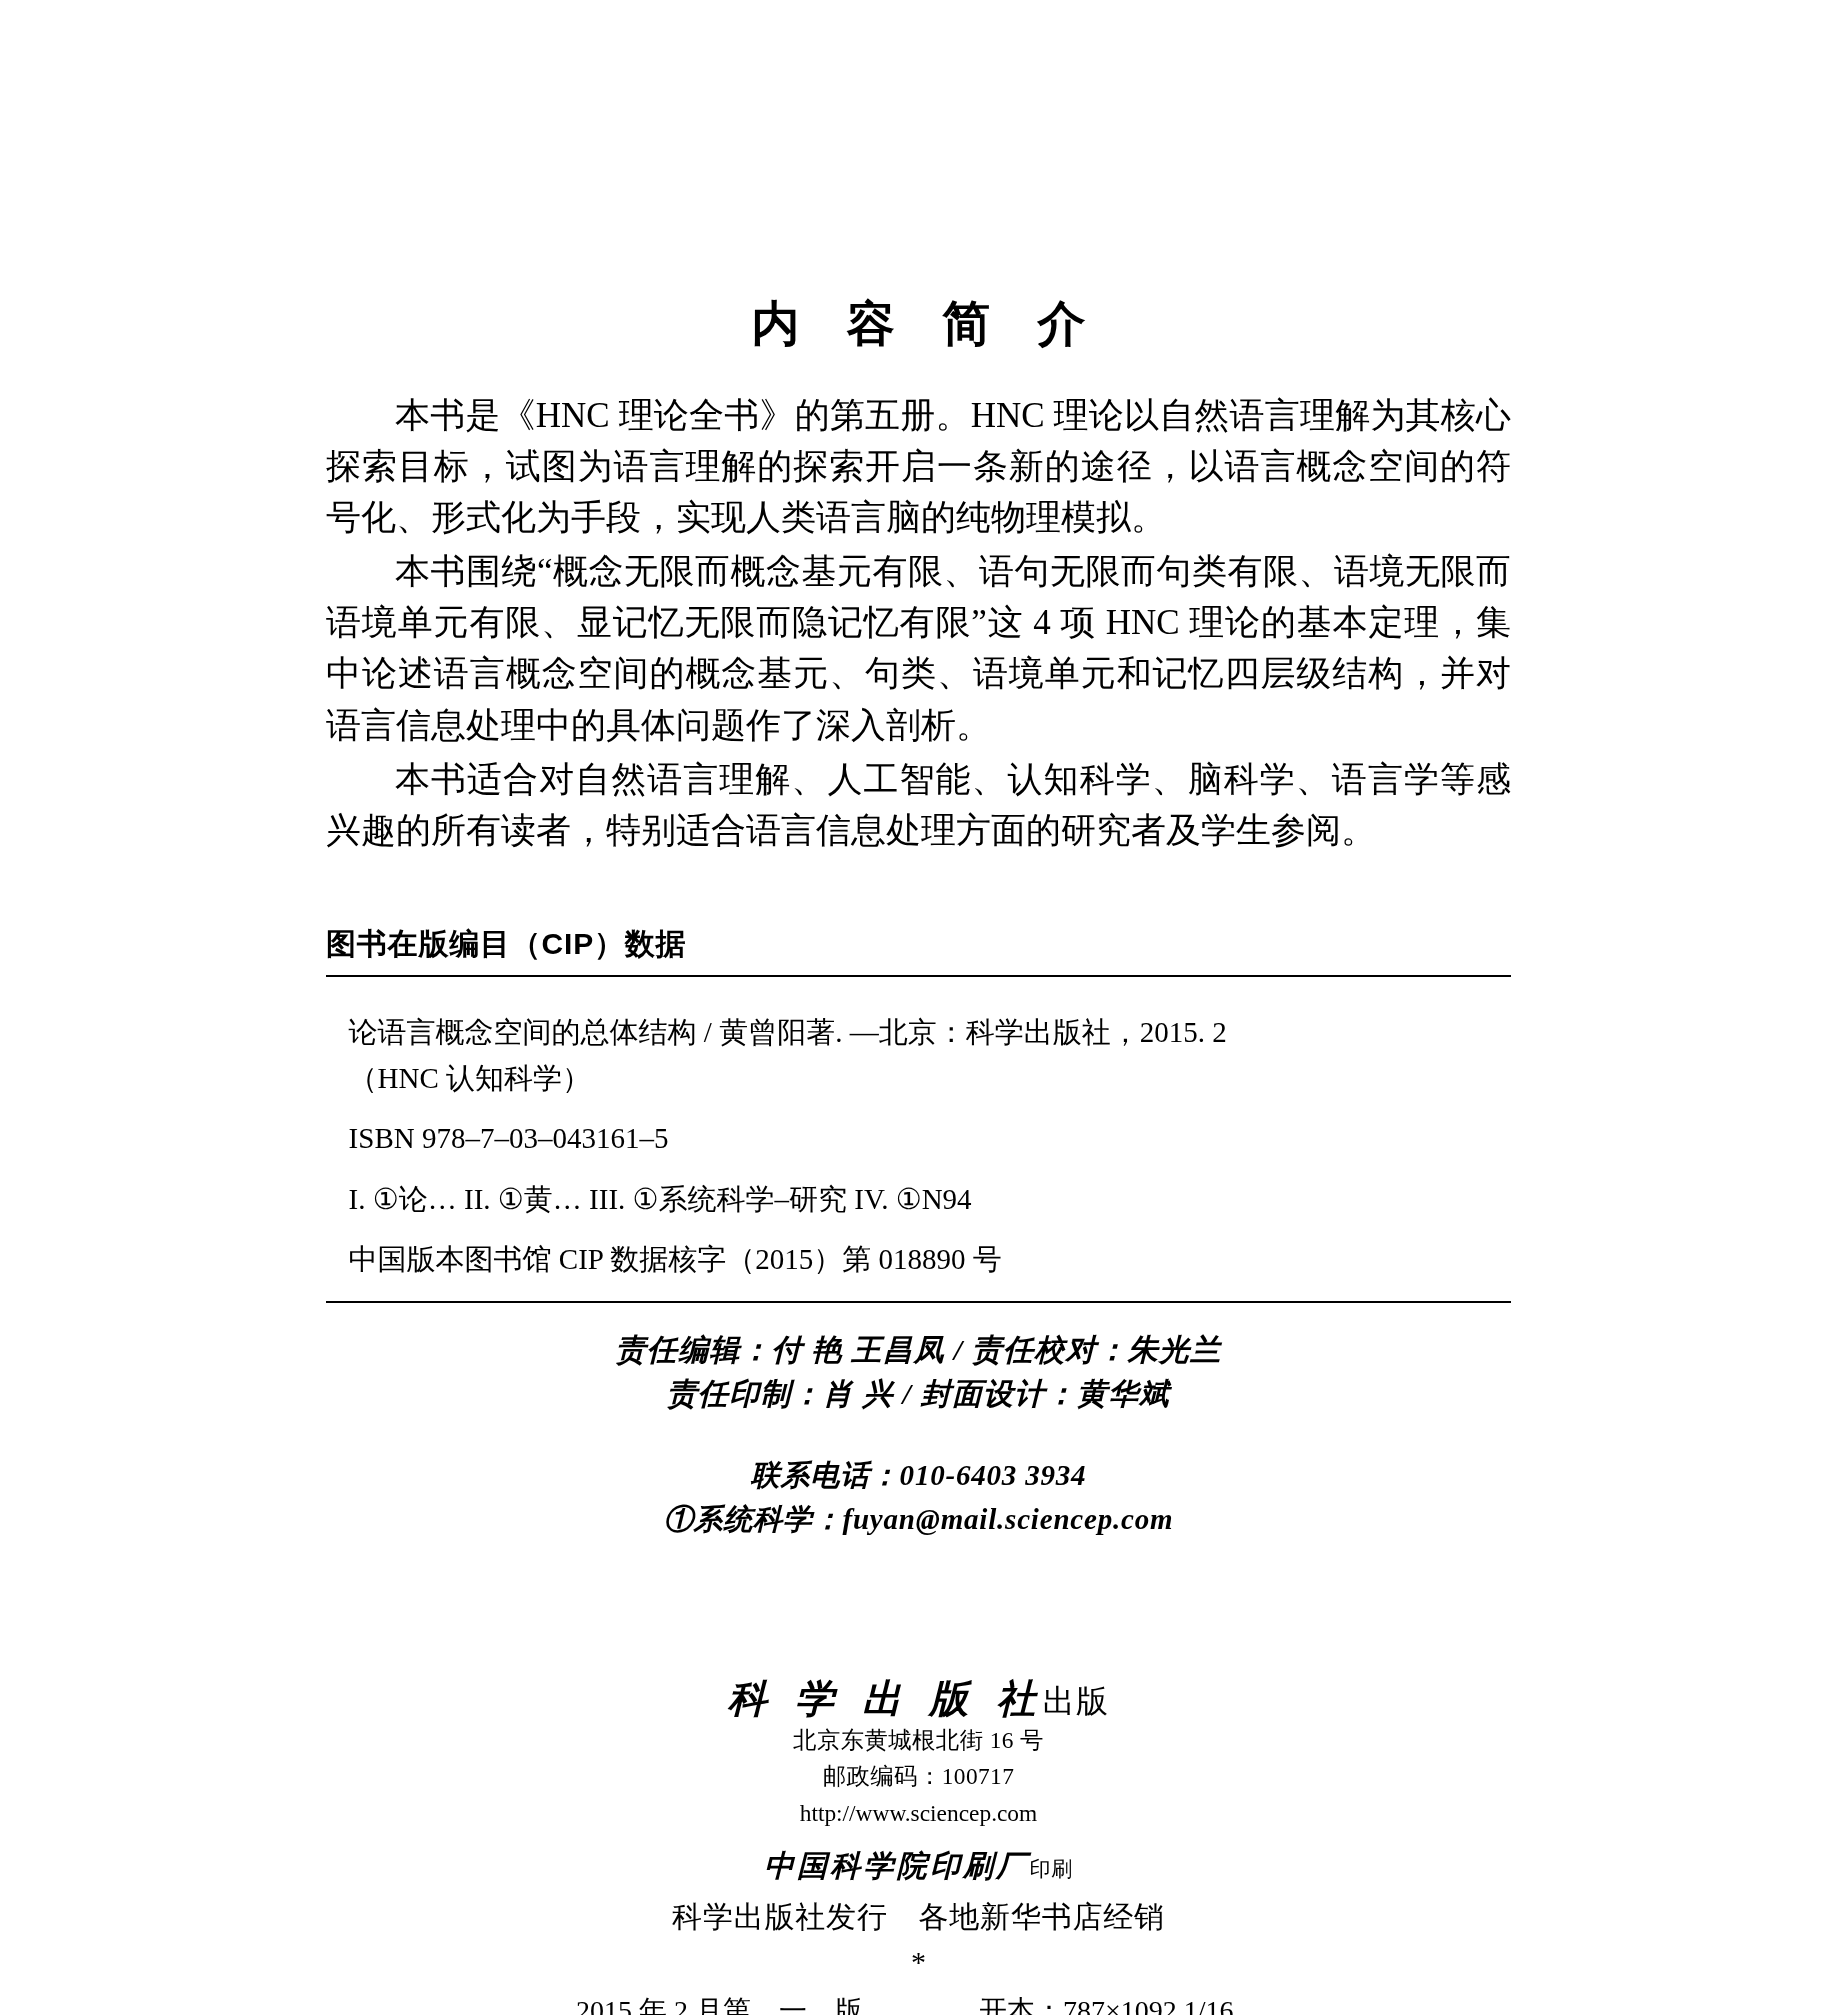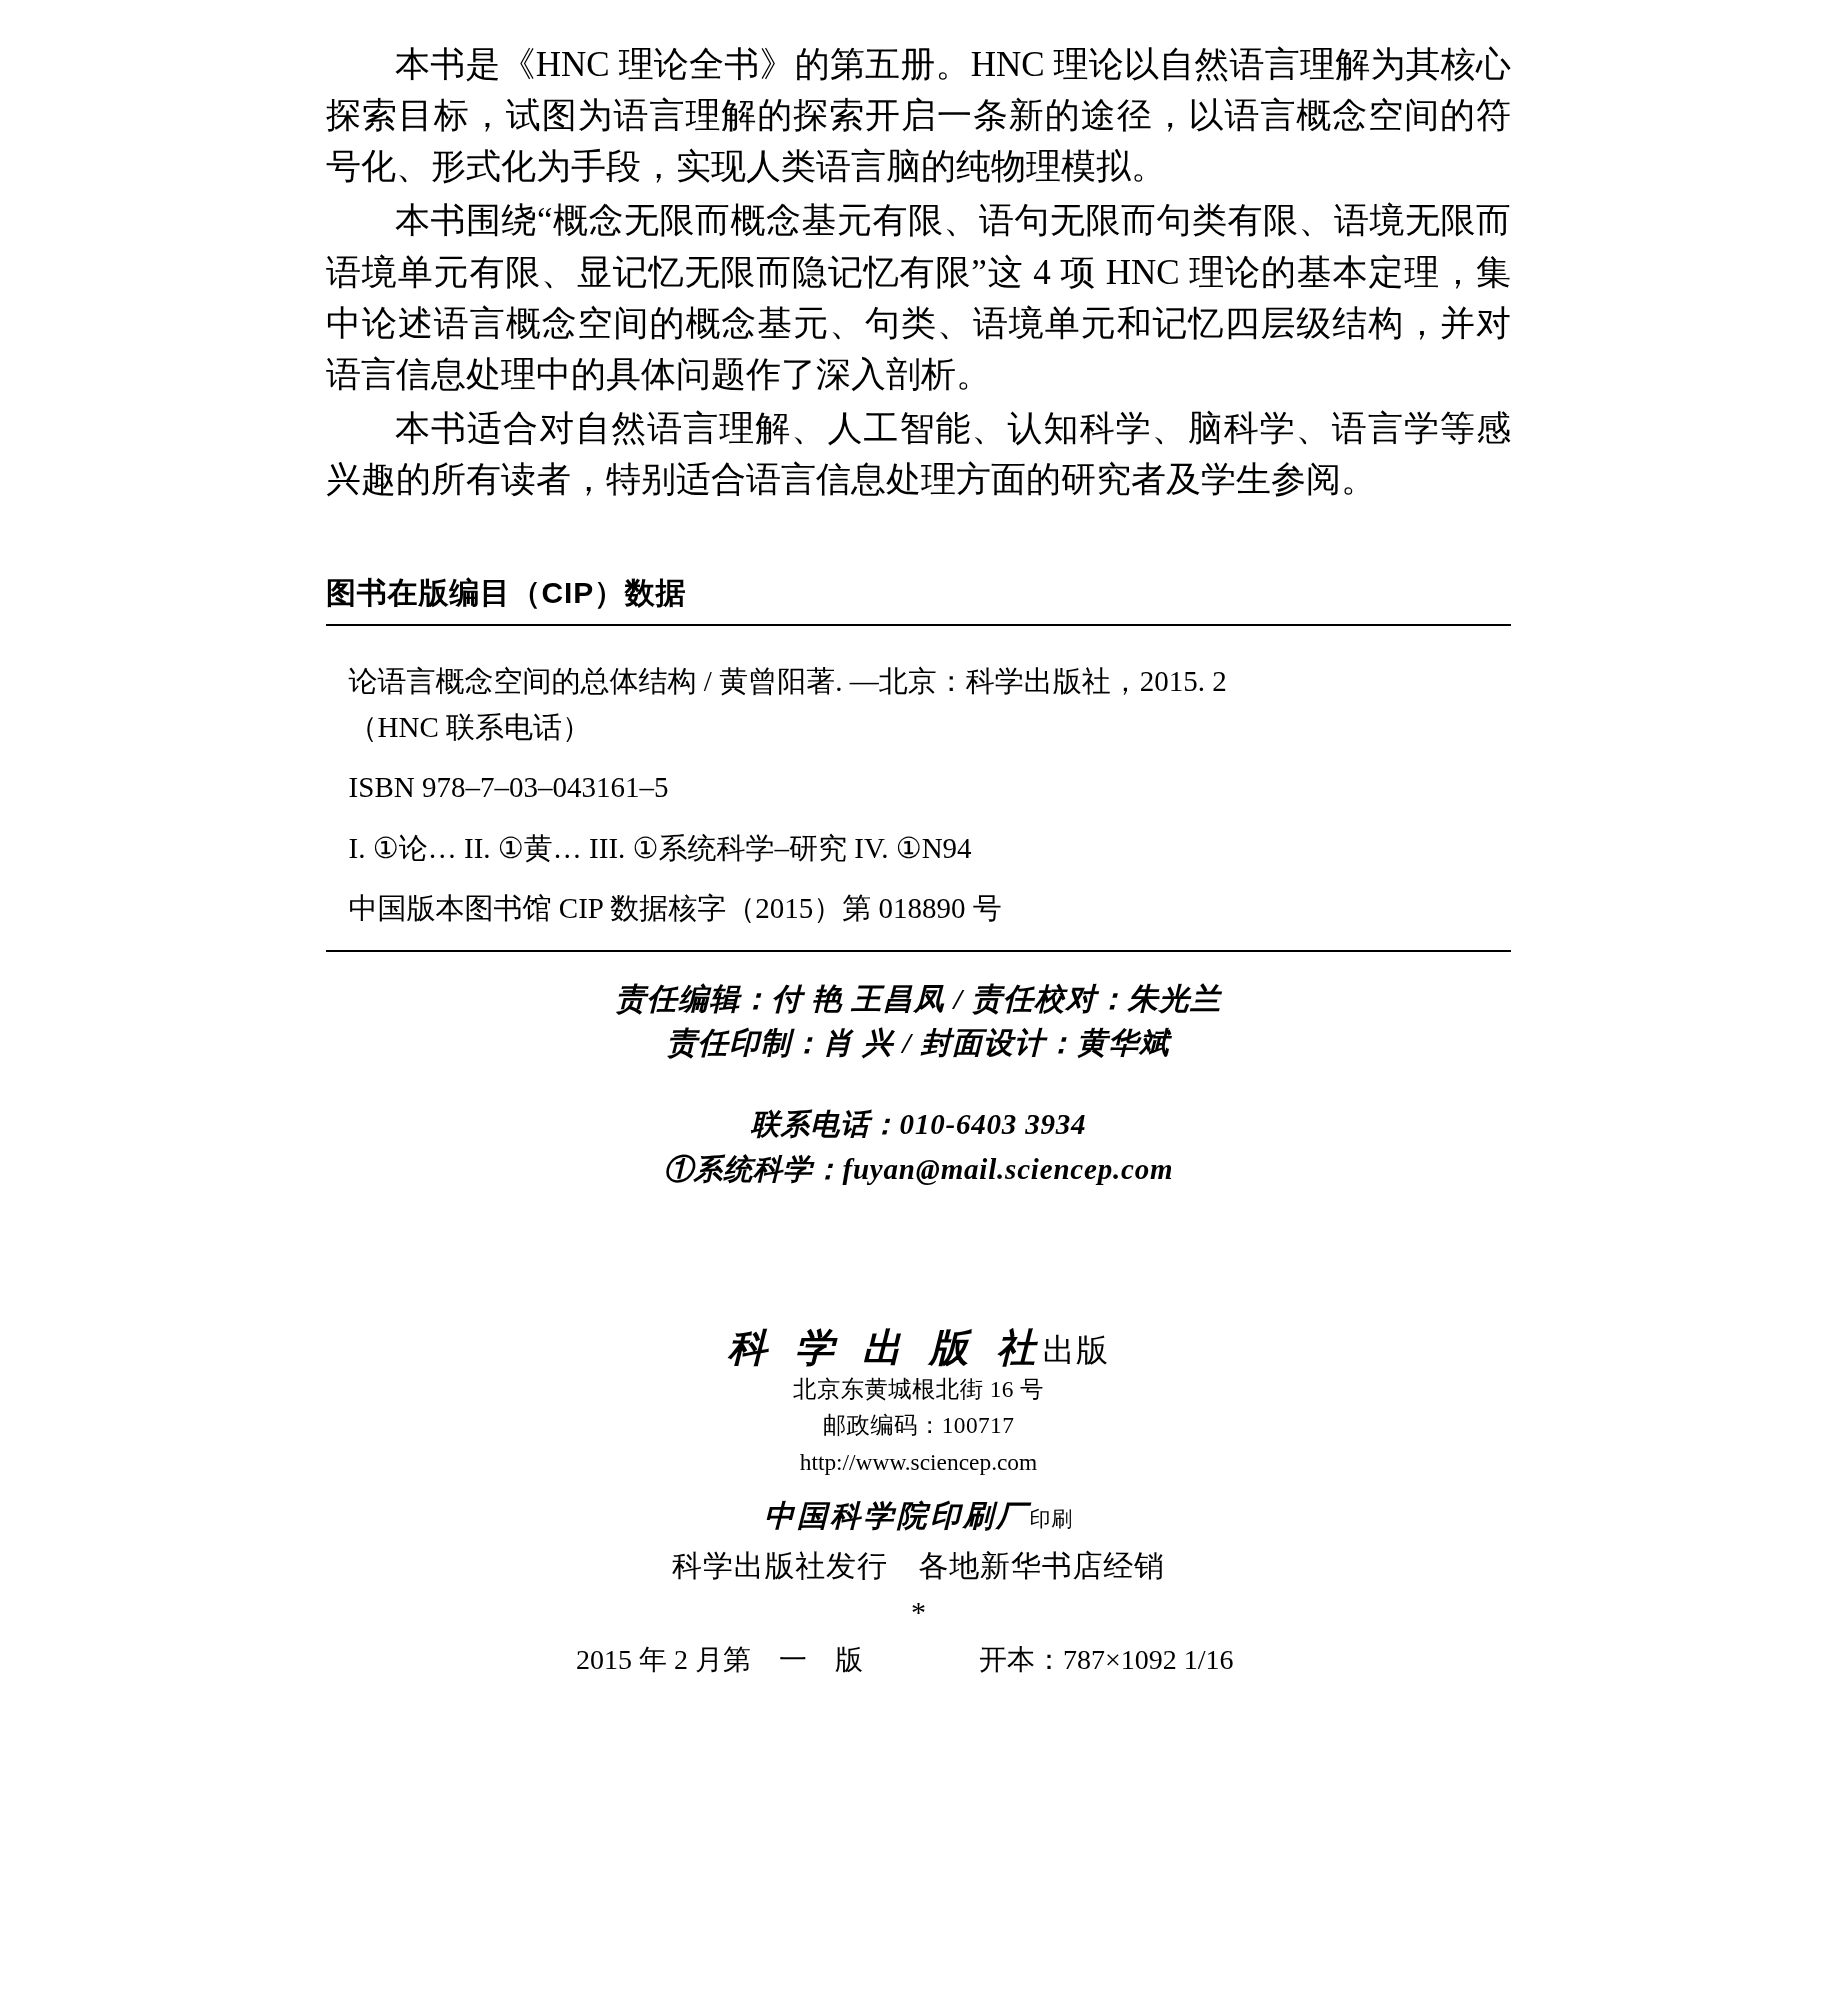--- a/index.html
+++ b/index.html
@@ -190,33 +190,34 @@
     text-align: left;
     min-width: 282px;
   }
 </style>
 </head>
 <body>
 
 <div id="page">
   <div class="content">
 
+    <div class="section-title">内 容 简 介</div>
 
     <div class="abstract">
       <p>本书是《HNC 理论全书》的第五册。HNC 理论以自然语言理解为其核心探索目标，试图为语言理解的探索开启一条新的途径，以语言概念空间的符号化、形式化为手段，实现人类语言脑的纯物理模拟。</p>
       <p>本书围绕“概念无限而概念基元有限、语句无限而句类有限、语境无限而语境单元有限、显记忆无限而隐记忆有限”这 4 项 HNC 理论的基本定理，集中论述语言概念空间的概念基元、句类、语境单元和记忆四层级结构，并对语言信息处理中的具体问题作了深入剖析。</p>
       <p>本书适合对自然语言理解、人工智能、认知科学、脑科学、语言学等感兴趣的所有读者，特别适合语言信息处理方面的研究者及学生参阅。</p>
     </div>
 
     <div class="cip-head">图书在版编目（CIP）数据</div>
     <hr class="rule">
 
     <div class="cip-body">
       <div class="cip-line tight">论语言概念空间的总体结构 / 黄曾阳著. —北京：科学出版社，2015. 2</div>
-      <div class="cip-line">（HNC 联系电话）</div>
+      <div class="cip-line">（HNC 认知科学）</div>
       <div class="cip-line gap">ISBN  978–7–03–043161–5</div>
       <div class="cip-line gap">I. ①论… II. ①黄… III. ①系统科学–研究 IV. ①N94</div>
       <div class="cip-line gap">中国版本图书馆 CIP 数据核字（2015）第 018890 号</div>
     </div>
     <hr class="rule-bottom">
 
     <div class="staff">
       <div>责任编辑：付  艳  王昌凤 / 责任校对：朱光兰</div>
       <div>责任印制：肖  兴 / 封面设计：黄华斌</div>
     </div>

